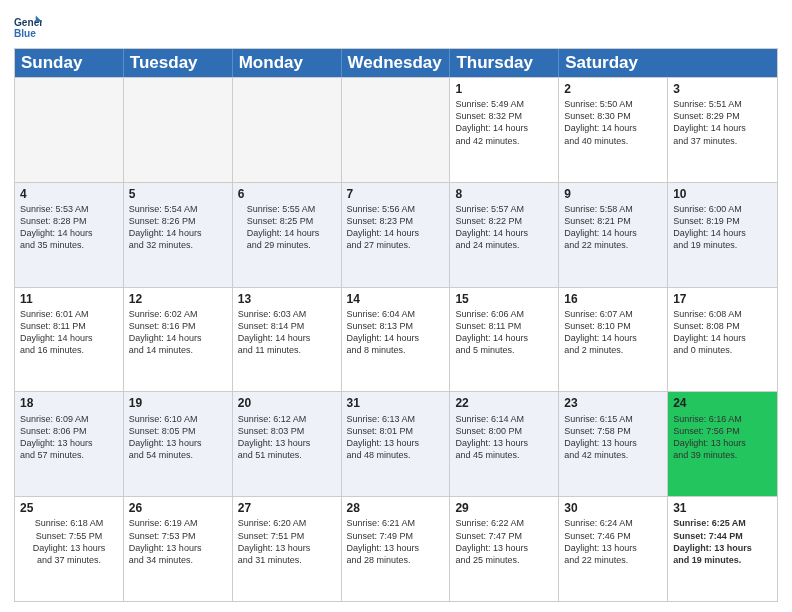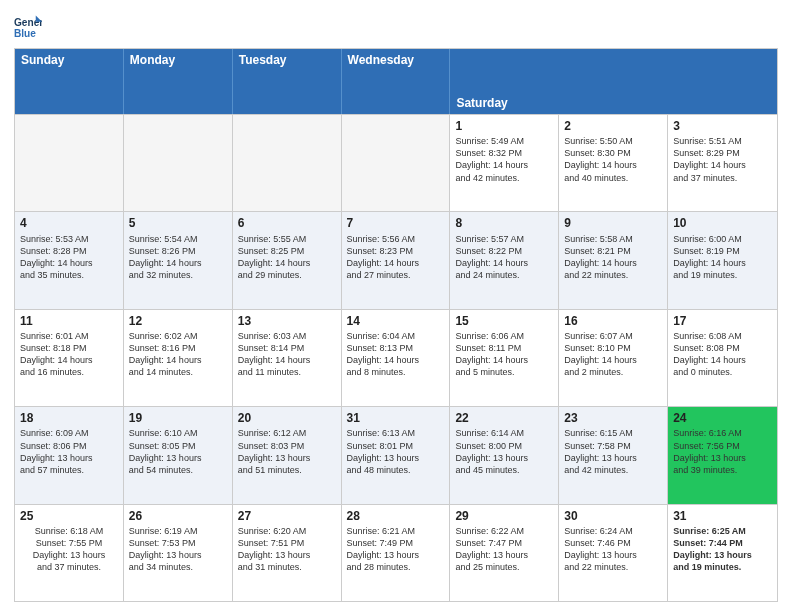--- a/index.html
+++ b/index.html
@@ -51,27 +51,27 @@
       flex-direction: column;
       border: 1px solid #ccc;
     }
     .cal-header-row {
       display: grid;
       grid-template-columns: repeat(7, 1fr);
       background: #2f6eb5;
     }
     .cal-header-cell {
       color: #fff;
-      font-size: 12px;
+      font-size: 17px;
       font-weight: bold;
       padding: 4px 6px;
       text-align: left;
       border-right: 1px solid #5590cc;
     }
-    .cal-header-cell:last-child { border-right: none; margin-top: 43px; }
+    .cal-header-cell:last-child { border-right: none; }
     .cal-body {
       display: flex;
       flex-direction: column;
       flex: 1;
     }
     .cal-row {
       display: grid;
       grid-template-columns: repeat(7, 1fr);
       flex: 1;
       border-top: 1px solid #ccc;
@@ -123,23 +123,24 @@
     <div class="title-block">
       <div class="month-title"></div>
       <div class="subtitle"></div>
     </div>
   </div>
 
   <div class="calendar">
     <div class="cal-header-row">
 
     <div class="cal-header-cell">Sunday</div>
+        <div class="cal-header-cell">Tuesday</div>
         <div class="cal-header-cell">Monday</div>
-        <div class="cal-header-cell">Tuesday</div>
         <div class="cal-header-cell">Wednesday</div>
+        <div class="cal-header-cell">Thursday</div>
         <div class="cal-header-cell">Saturday</div>
       </div>
     <div class="cal-body">
 
     <div class="cal-row">
           <div class="cal-cell empty"></div>
           <div class="cal-cell empty"></div>
           <div class="cal-cell empty"></div>
           <div class="cal-cell empty"></div>
           <div class="cal-cell">
@@ -174,21 +175,21 @@
           </div>
           <div class="cal-cell alt-row" style="background: rgb(238, 242, 248);">
             <span class="day-number">5</span>
             <div class="cell-info" style="white-space: pre-line;">Sunrise: 5:54 AM
 Sunset: 8:26 PM
 Daylight: 14 hours
 and 32 minutes.</div>
           </div>
           <div class="cal-cell alt-row" style="background: rgb(238, 242, 248);">
             <span class="day-number">6</span>
-            <div class="cell-info" style="white-space: pre-line;">Sunrise: 5:55 AM
+            <div class="cell-info" style="white-space: pre-line; margin-left: 9px;">Sunrise: 5:55 AM
 Sunset: 8:25 PM
 Daylight: 14 hours
 and 29 minutes.</div>
           </div>
           <div class="cal-cell alt-row" style="background: rgb(238, 242, 248);">
             <span class="day-number">7</span>
             <div class="cell-info" style="white-space: pre-line;">Sunrise: 5:56 AM
 Sunset: 8:23 PM
 Daylight: 14 hours
 and 27 minutes.</div>
@@ -212,21 +213,21 @@
             <div class="cell-info" style="white-space: pre-line;">Sunrise: 6:00 AM
 Sunset: 8:19 PM
 Daylight: 14 hours
 and 19 minutes.</div>
           </div>
         </div>
         <div class="cal-row">
           <div class="cal-cell">
             <span class="day-number">11</span>
             <div class="cell-info" style="white-space: pre-line;">Sunrise: 6:01 AM
-Sunset: 8:18 PM
+Sunset: 8:11 PM
 Daylight: 14 hours
 and 16 minutes.</div>
           </div>
           <div class="cal-cell">
             <span class="day-number">12</span>
             <div class="cell-info" style="white-space: pre-line;">Sunrise: 6:02 AM
 Sunset: 8:16 PM
 Daylight: 14 hours
 and 14 minutes.</div>
           </div>

